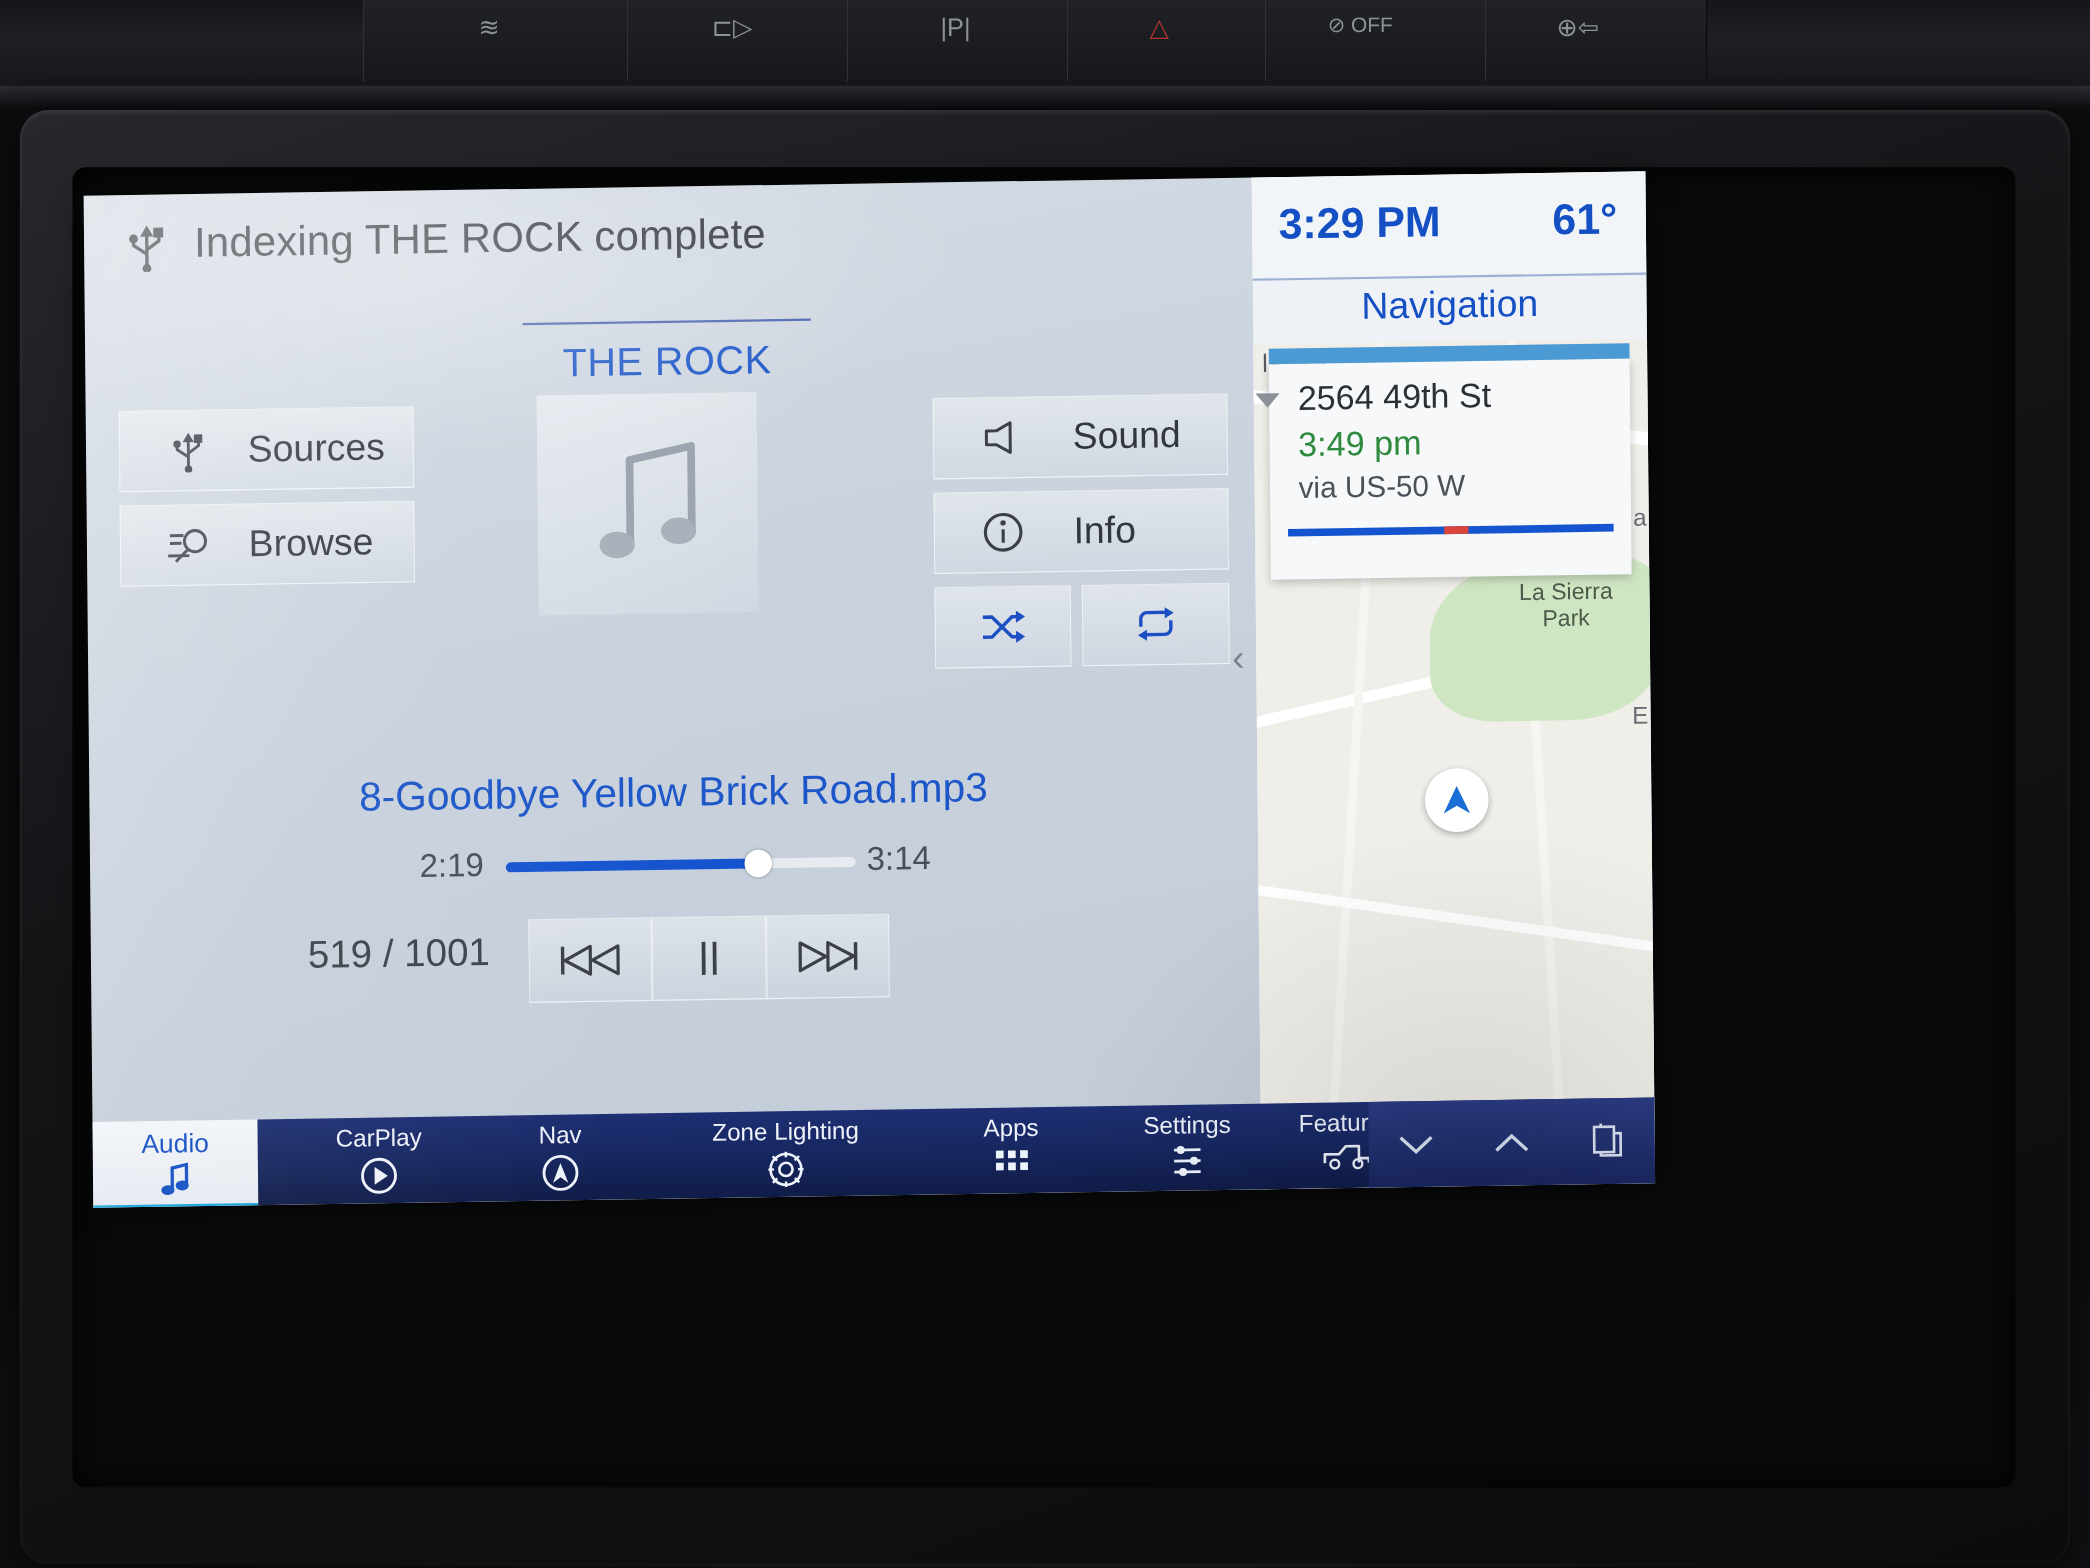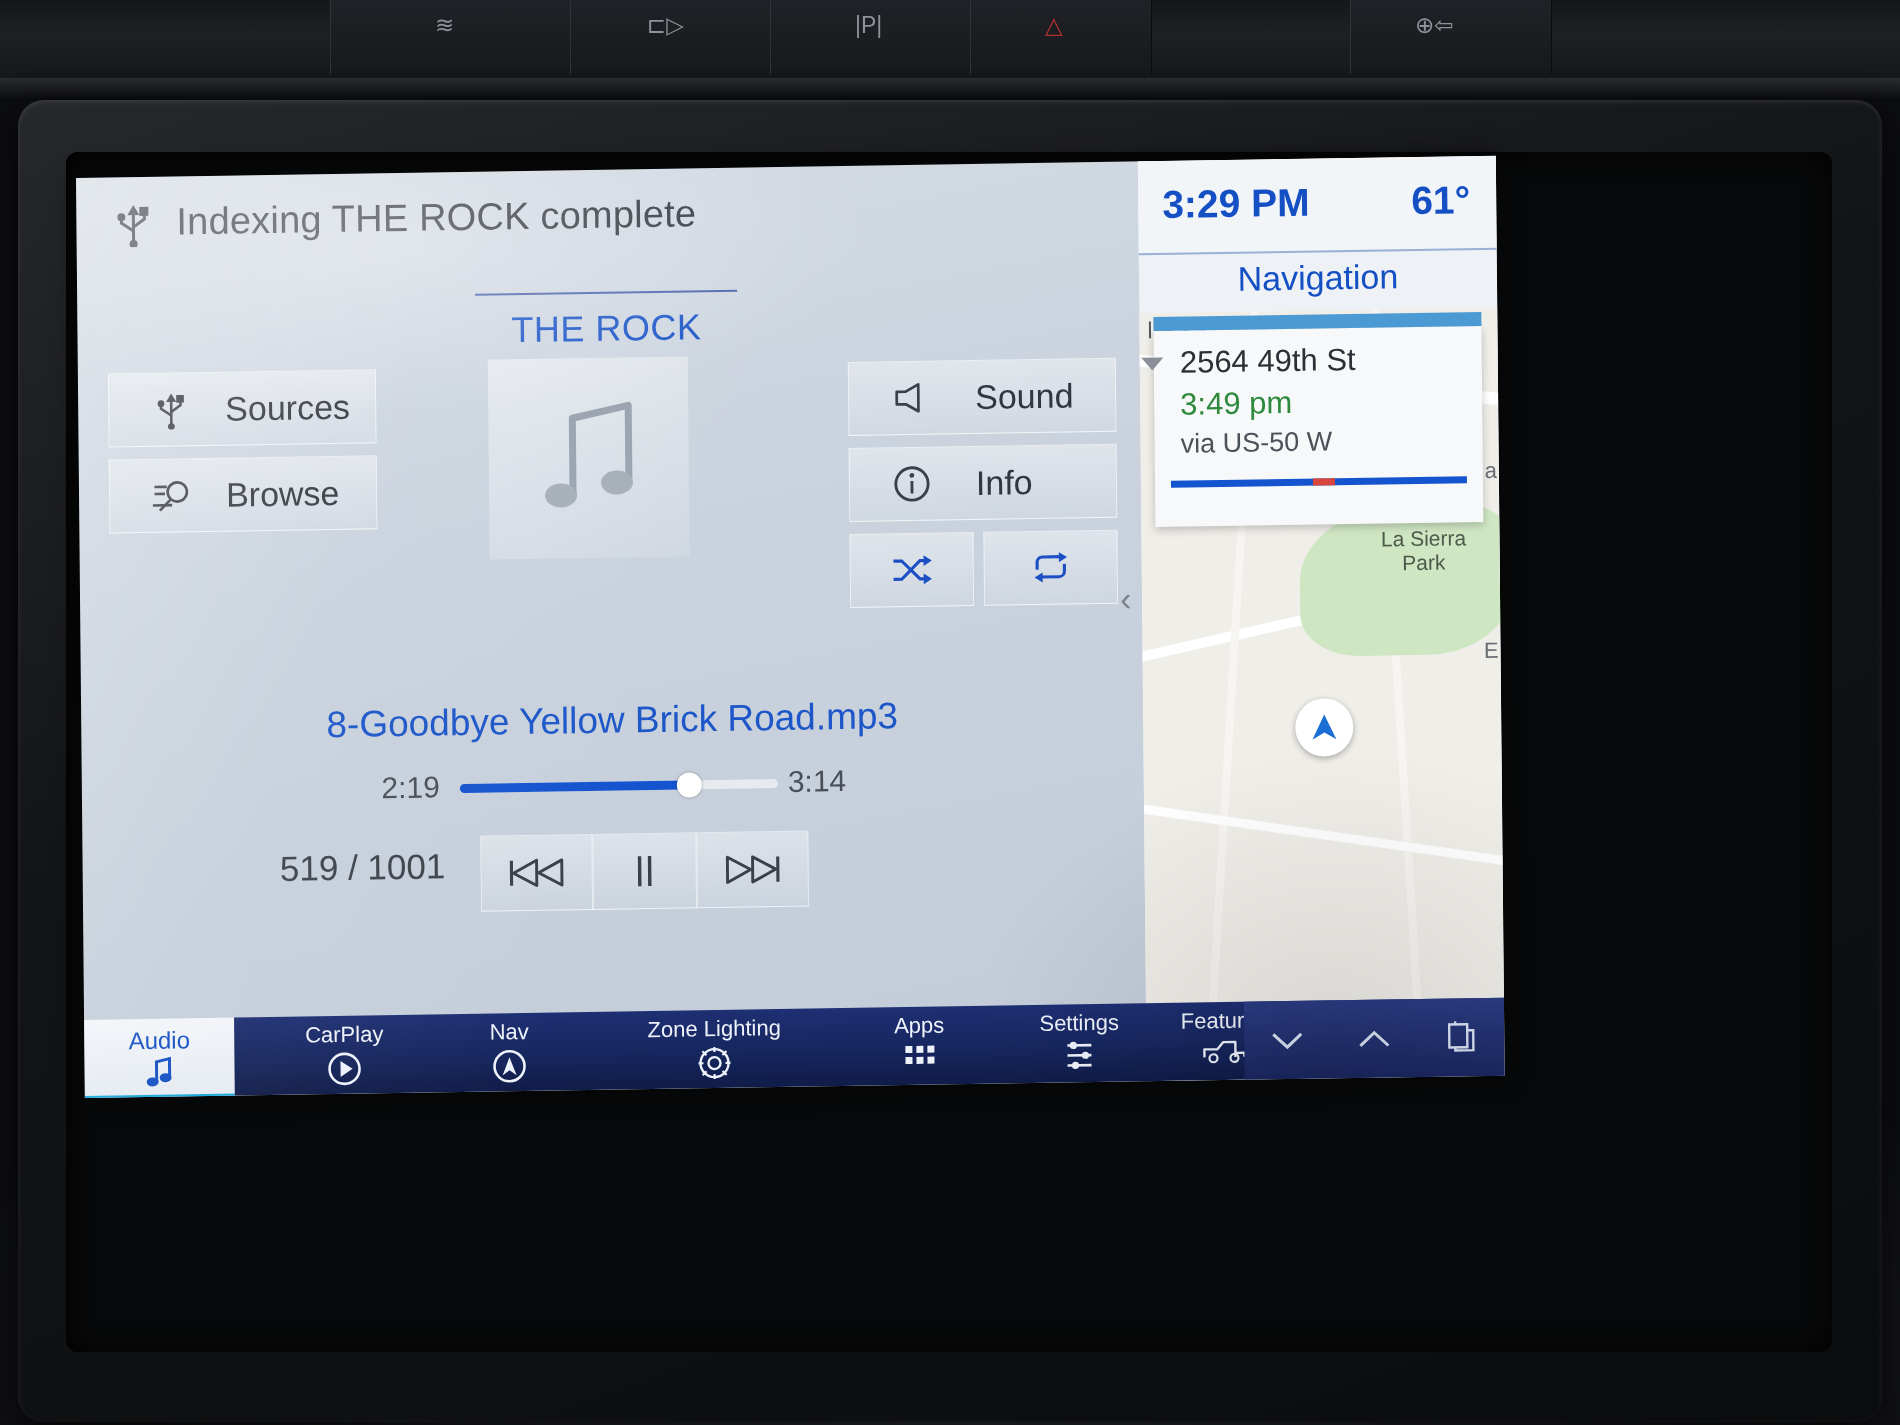--- a/index.html
+++ b/index.html
@@ -185,20 +185,23 @@
     </div>
     <div class="trimslot" style="left:570px;width:200px;">
       <span class="tico" style="left:76px;top:14px;">⊏▷</span>
     </div>
     <div class="trimslot" style="left:770px;width:200px;">
       <span class="tico" style="left:84px;top:14px;">|P|</span>
     </div>
     <div class="trimslot" style="left:970px;width:180px;">
       <span class="tico" style="left:74px;top:14px;color:#b0342e;">△</span>
     </div>
+    <div class="trimslot" style="left:1150px;width:200px;">
+      <span class="tico" style="left:56px;top:14px;font-size:19px;">⊘ OFF</span>
+    </div>
     <div class="trimslot" style="left:1350px;width:200px;">
       <span class="tico" style="left:64px;top:14px;">⊕⇦</span>
     </div>
   </div>
 
   <div id="bezel">
     <div id="bezelInner"></div>
   </div>
 
   <div id="screen">

